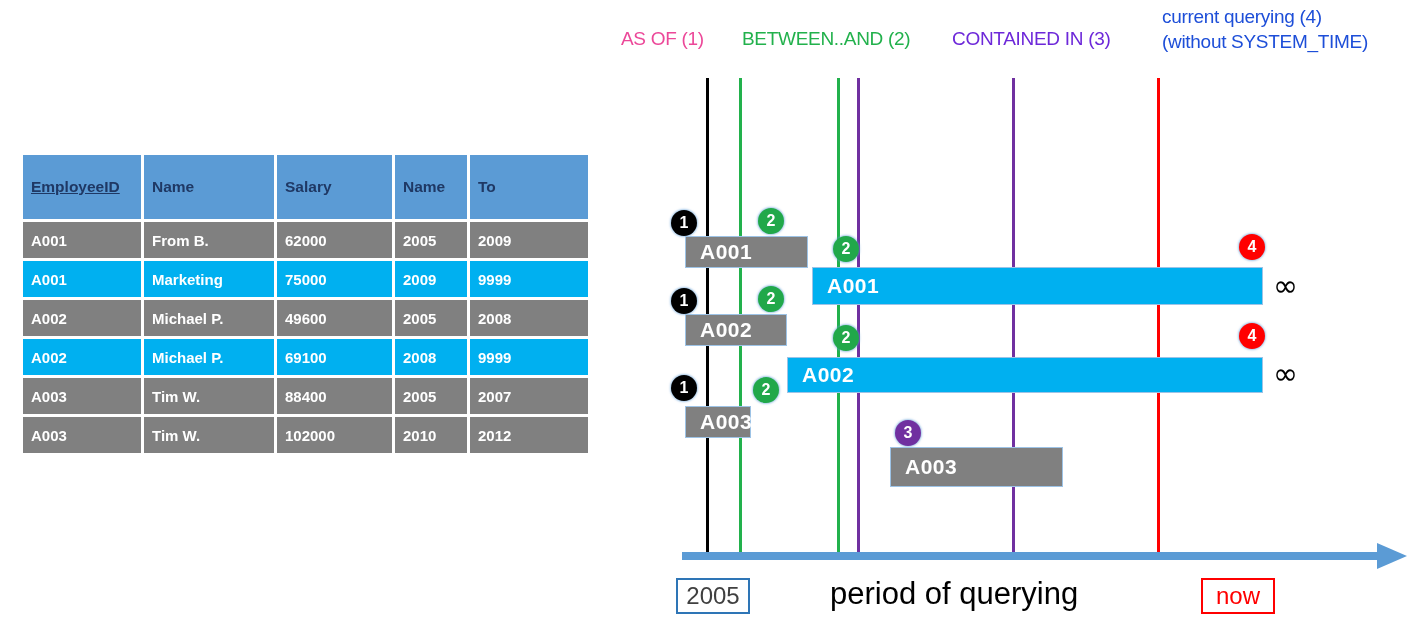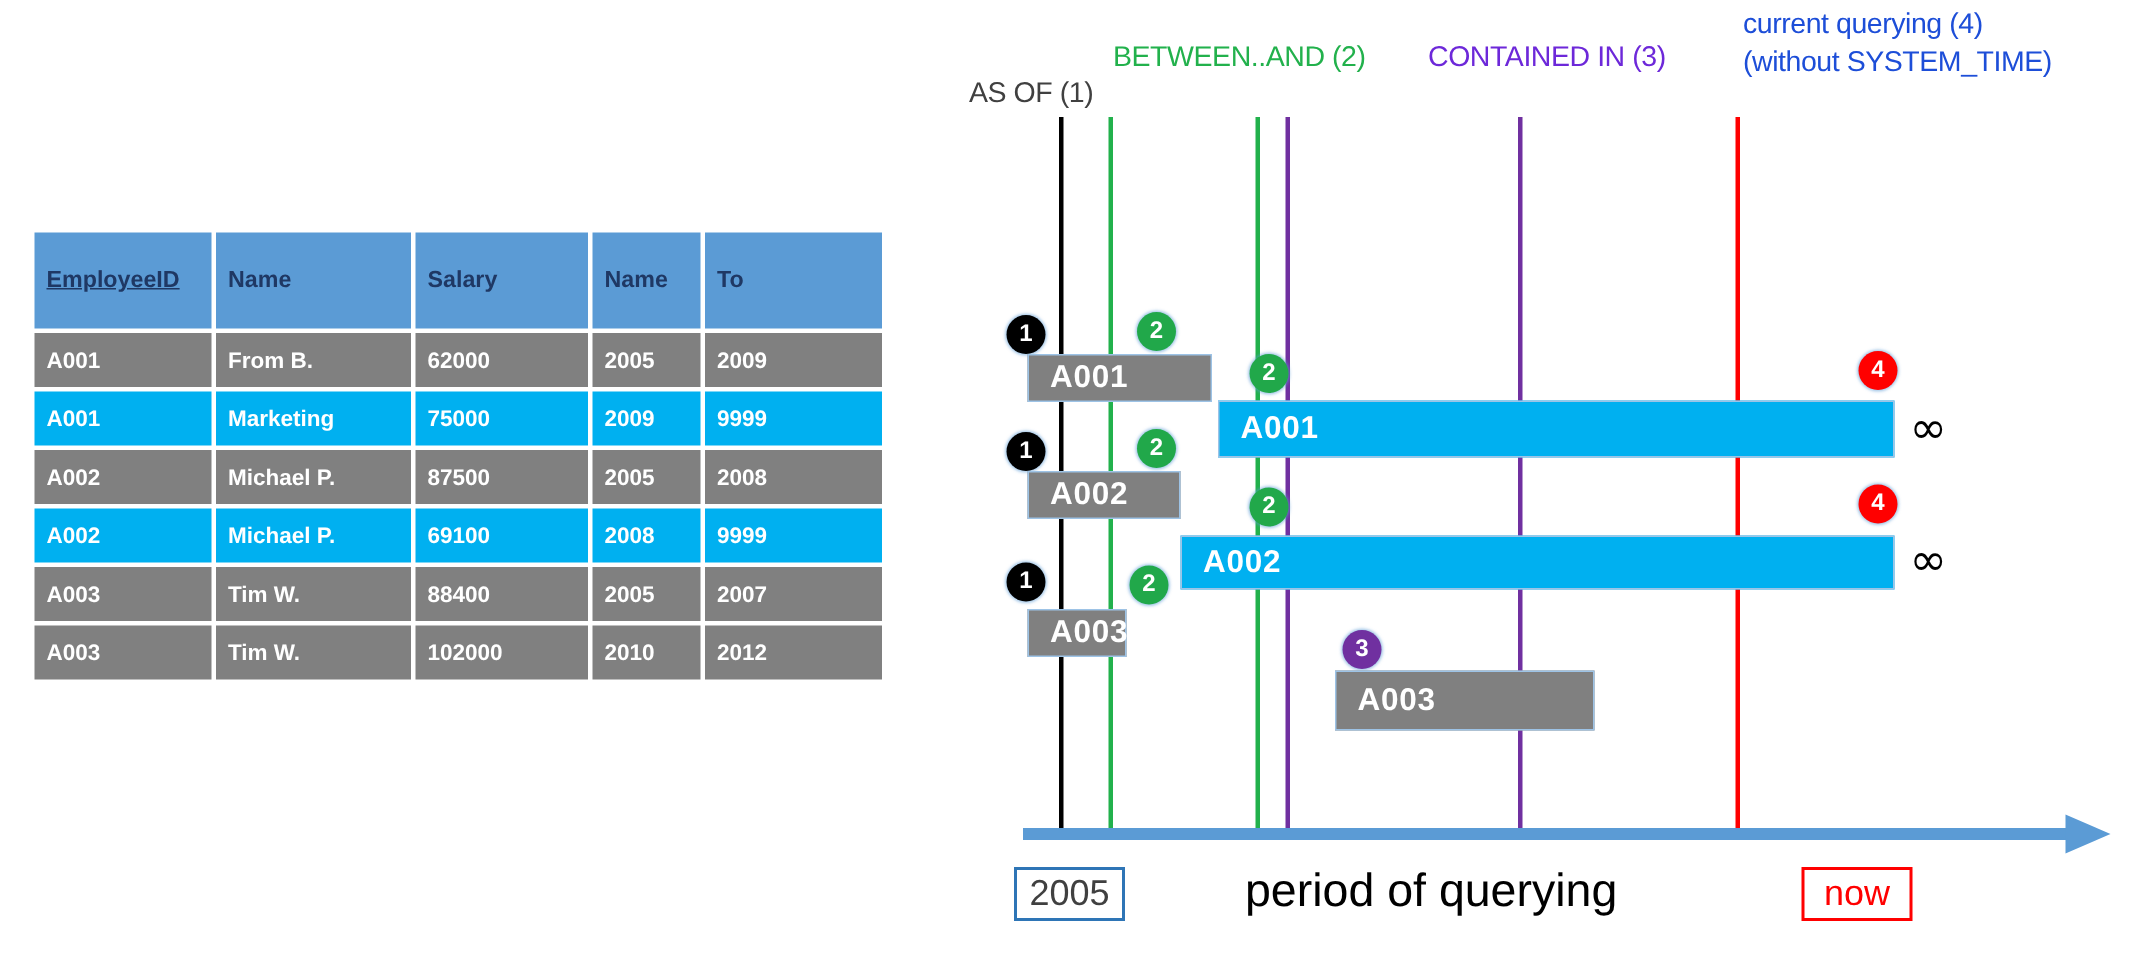--- a/index.html
+++ b/index.html
@@ -33,21 +33,21 @@
   td.c2{width:115px;font-weight:normal;}
   td.c3{width:72px;font-weight:normal;}
   td.c4{width:118px;font-weight:normal;}
   th.c0{width:118px;} th.c1{width:130px;} th.c2{width:115px;}
   th.c3{width:72px;}  th.c4{width:118px;}
 
   
   #diagram{position:absolute;left:0;top:0;width:1428px;height:637px;}
 
   .legend{position:absolute;white-space:nowrap;font-size:19px;letter-spacing:-0.3px;}
-  .legend.l1{left:646px;top:28px;color:#404040;margin-top:24px;}
+  .legend.l1{left:621px;top:28px;color:#ec4899;}
   .legend.l2{left:742px;top:28px;color:#22B14C;}
   .legend.l3{left:952px;top:28px;color:#6d28d9;}
   .legend.l4{left:1162px;top:4px;color:#1d4ed8;line-height:25px;}
 
   .vline{position:absolute;width:3px;}
   .vline.black{background:#000000;}
   .vline.green{background:#22B14C;}
   .vline.purple{background:#7030A0;}
   .vline.red{background:#FF0000;}
 
@@ -109,21 +109,21 @@
         <tr class="row-cyan">
           <td class="c0">A001</td>
           <td class="c1">Marketing</td>
           <td class="c2">75000</td>
           <td class="c3">2009</td>
           <td class="c4">9999</td>
         </tr>
         <tr class="row-gray">
           <td class="c0">A002</td>
           <td class="c1">Michael P.</td>
-          <td class="c2">87500</td>
+          <td class="c2">49600</td>
           <td class="c3">2005</td>
           <td class="c4">2008</td>
         </tr>
         <tr class="row-cyan">
           <td class="c0">A002</td>
           <td class="c1">Michael P.</td>
           <td class="c2">69100</td>
           <td class="c3">2008</td>
           <td class="c4">9999</td>
         </tr>

